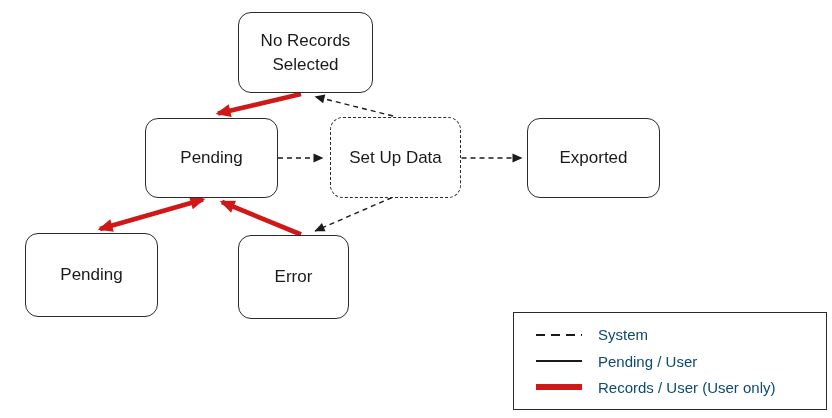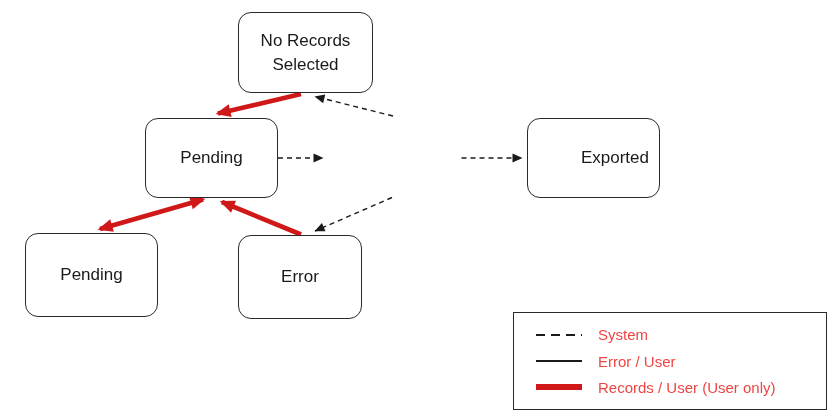--- a/index.html
+++ b/index.html
@@ -37,23 +37,23 @@
     font-size: 17px;
     line-height: 1.4;
     padding: 2px 10px;
   }
   .node.dashed {
     border-style: dashed;
   }
   #node-no-records { left: 238px; top: 12px;  width: 135px; height: 81px; }
   #node-pending    { left: 145px; top: 118px; width: 133px; height: 80px; }
   #node-setup      { left: 330px; top: 117px; width: 131px; height: 81px; }
-  #node-exported   { left: 527px; top: 118px; width: 133px; height: 80px; justify-content: flex-end; }
+  #node-exported   { left: 527px; top: 118px; width: 133px; height: 80px; }
   #node-canceled   { left: 25px;  top: 233px; width: 133px; height: 84px; }
-  #node-error      { left: 238px; top: 235px; width: 124px; height: 84px; }
+  #node-error      { left: 238px; top: 235px; width: 111px; height: 84px; }
 
   #legend {
     position: absolute;
     left: 513px;
     top: 312px;
     width: 314px;
     height: 98px;
     box-sizing: border-box;
     border: 1.6px solid #2a2a2a;
     background: #ffffff;
@@ -80,21 +80,21 @@
   .sample-solid {
     height: 1.6px;
     background: #1a1a1a;
   }
   .sample-red {
     height: 6px;
     background: #d01818;
   }
   .legend-label {
     font-size: 15px;
-    color: #ef4444;
+    color: #0c4a6e;
     white-space: nowrap;
   }
 </style>
 </head>
 <body>
 
 <div id="stage">
 
   <svg id="edges" viewBox="0 0 832 418" xmlns="http://www.w3.org/2000/svg">
     <defs>
@@ -117,41 +117,44 @@
   </svg>
 
   <div class="node" id="node-no-records">
     <span>No Records Selected</span>
   </div>
 
   <div class="node" id="node-pending">
     <span>Pending</span>
   </div>
 
+  <div class="node dashed" id="node-setup">
+    <span>Set Up Data</span>
+  </div>
 
   <div class="node" id="node-exported">
     <span>Exported</span>
   </div>
 
   <div class="node" id="node-canceled">
     <span>Pending</span>
   </div>
 
   <div class="node" id="node-error">
     <span>Error</span>
   </div>
 
   <div id="legend">
     <div class="legend-row">
       <div class="legend-sample sample-dashed"></div>
       <div class="legend-label">System</div>
     </div>
     <div class="legend-row">
       <div class="legend-sample sample-solid"></div>
-      <div class="legend-label">Error / User</div>
+      <div class="legend-label">Pending / User</div>
     </div>
     <div class="legend-row">
       <div class="legend-sample sample-red"></div>
       <div class="legend-label">Records / User (User only)</div>
     </div>
   </div>
 
 </div>
 
 </body></html>

